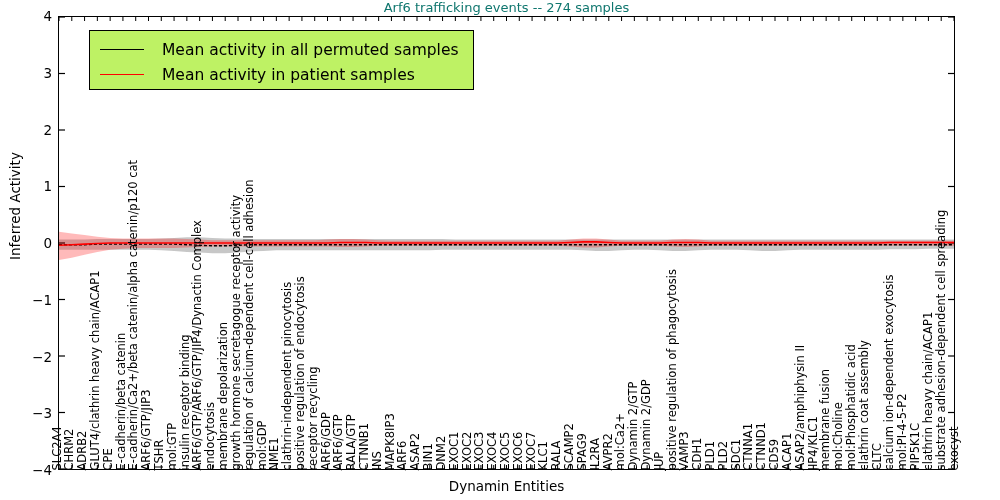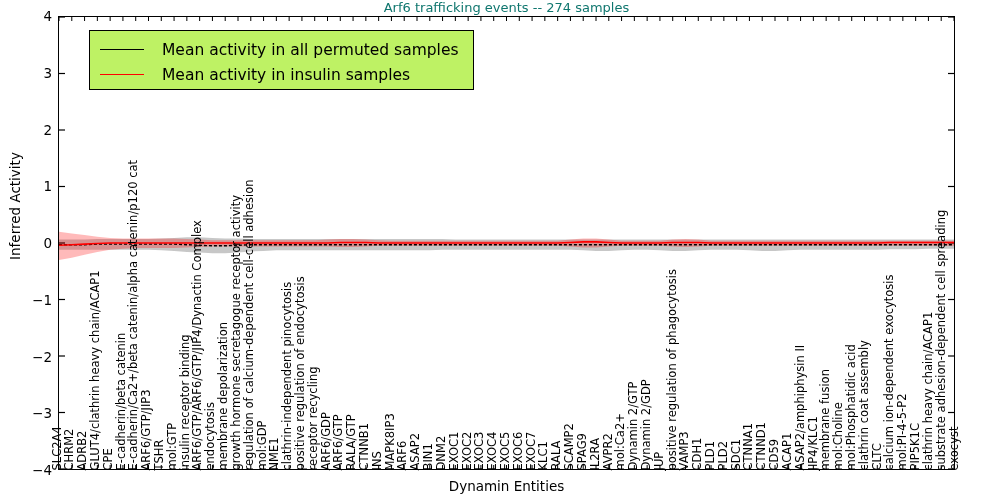--- a/index.html
+++ b/index.html
@@ -391,17 +391,17 @@
 
   <div class="xlabel">Dynamin Entities</div>
 
   <div id="legend">
     <div class="legend-row">
       <span class="legend-swatch" style="border-top-color: rgb(0, 0, 0);"></span>
       <span class="legend-text">Mean activity in all permuted samples</span>
     </div>
     <div class="legend-row">
       <span class="legend-swatch" style="border-top-color: rgb(255, 0, 0);"></span>
-      <span class="legend-text">Mean activity in insulin samples</span>
+      <span class="legend-text">Mean activity in patient samples</span>
     </div>
   </div>
 
 </div>
 
 </body></html>

